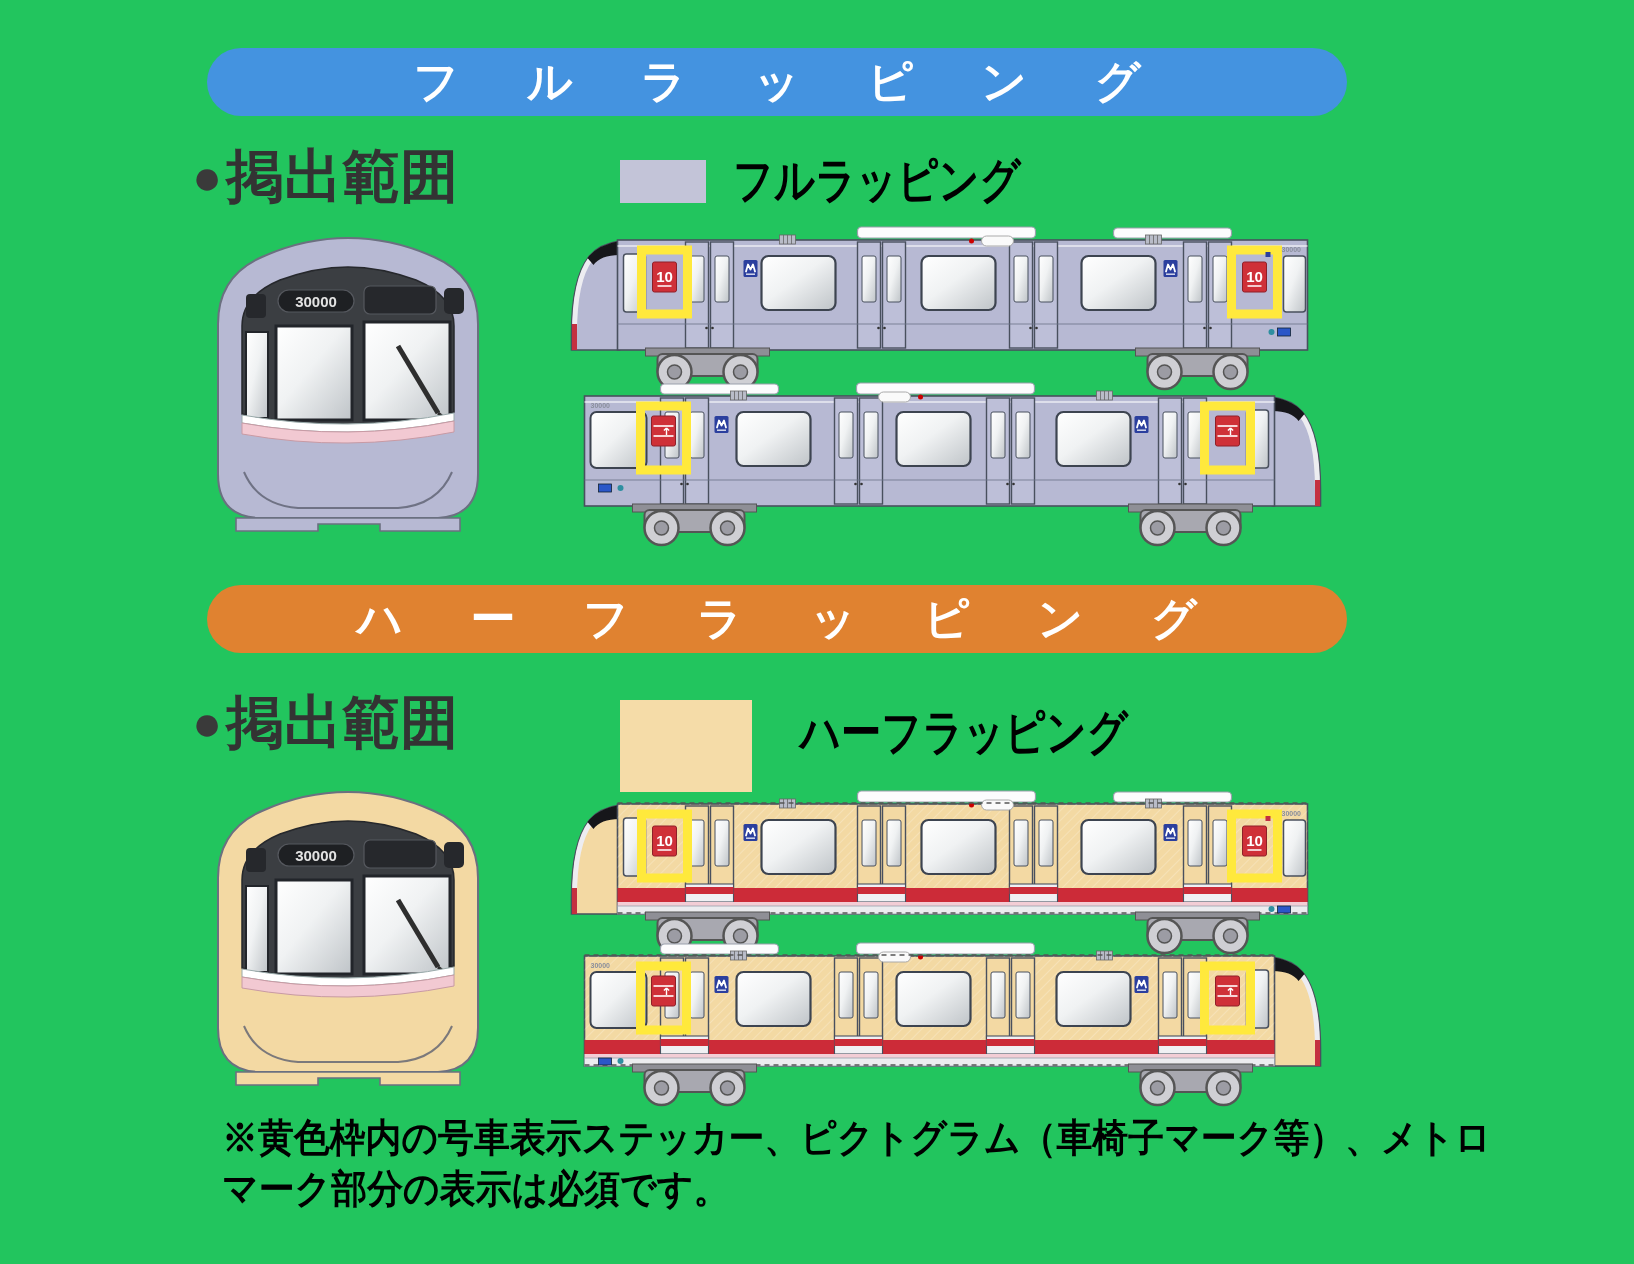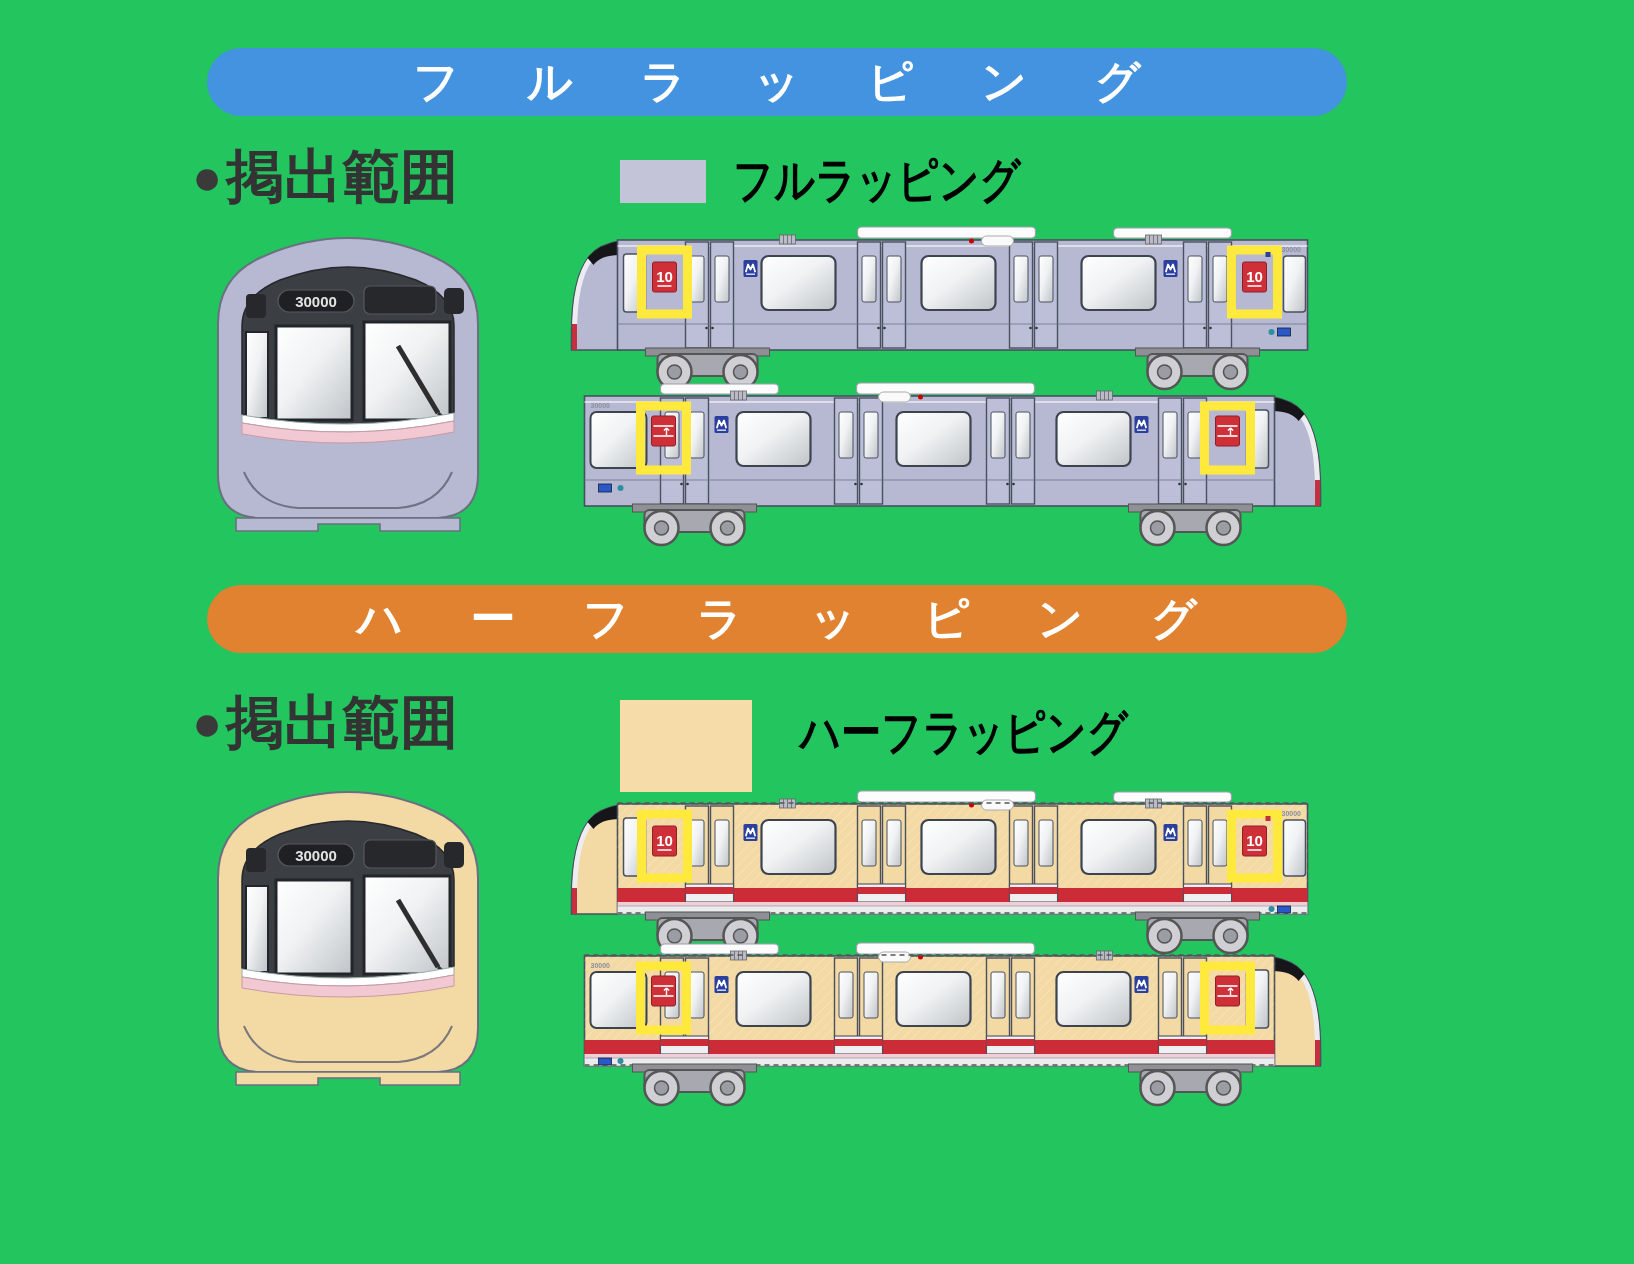--- a/index.html
+++ b/index.html
@@ -351,14 +351,18 @@
     </g>
     <g>
       <rect x="630" y="26" width="46" height="64" class="ybox"></rect>
       <use href="#picto" x="641" y="36"></use>
     </g>
     <text class="endnum" x="16" y="28">30000</text>
     <use href="#bogie" x="120" y="140"></use>
     <use href="#bogie" x="616" y="140"></use>
   </svg>
 
+  <div class="abs note">
+    <div>※黄色枠内の号車表示ステッカー、ピクトグラム（車椅子マーク等）、メトロ</div>
+    <div>マーク部分の表示は必須です。</div>
+  </div>
 
 </div>
 
 </body></html>

